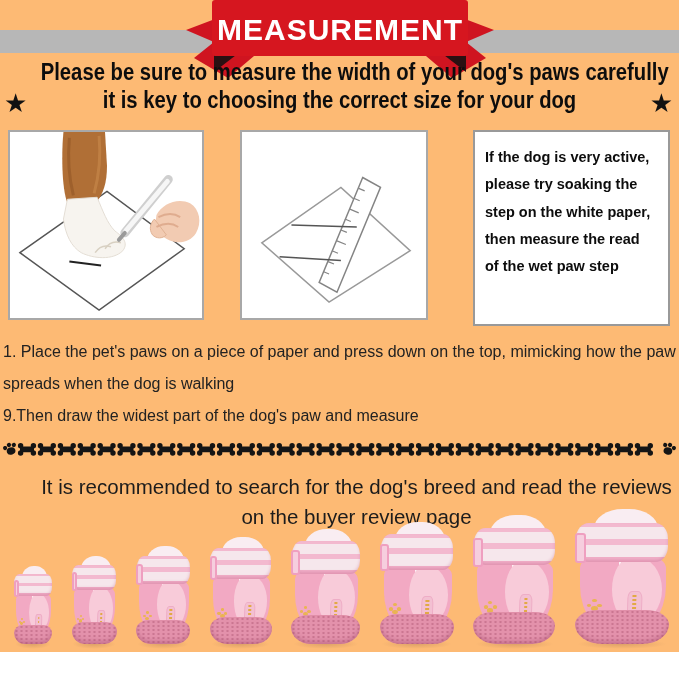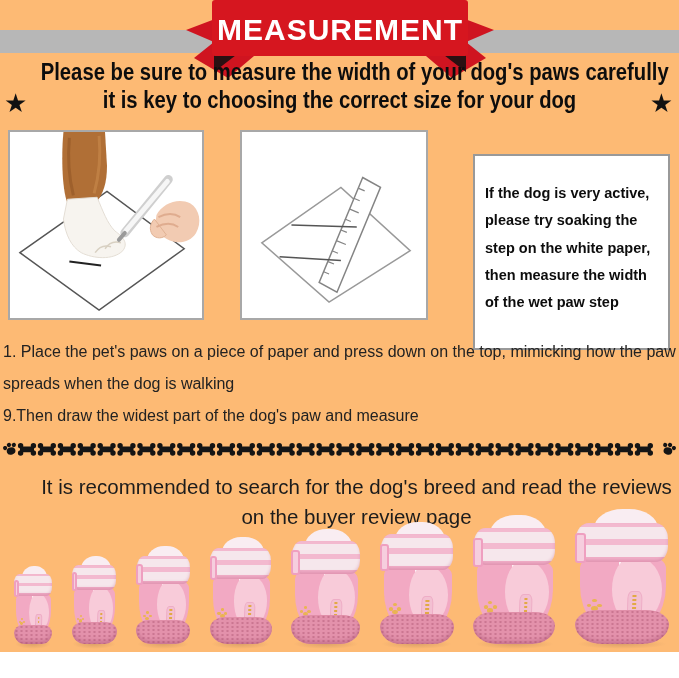--- a/index.html
+++ b/index.html
@@ -12,21 +12,21 @@
            font-weight:bold;font-size:23px;line-height:28px;color:#0d0d0d;}
   .heading div{white-space:nowrap;transform:scaleX(.88);transform-origin:50% 50%;}
   .star{position:absolute;top:90px;font-size:26px;color:#111;line-height:26px;}
   .star-l{left:4px;}
   .star-r{right:6px;}
   
   .box{position:absolute;top:130px;background:#fff;border:2px solid #a8a8a8;box-sizing:border-box;}
   .box1{left:8px;width:196px;height:190px;}
   .box2{left:240px;width:188px;height:190px;}
   .box3{left:473px;width:197px;height:196px;border-color:#999;overflow:hidden;
-        font-weight:bold;font-size:14.5px;line-height:27.3px;padding:24px 4px 0 10px;color:#0d0d0d;margin-top:24px;}
+        font-weight:bold;font-size:14.5px;line-height:27.3px;padding:12px 4px 0 10px;color:#0d0d0d;}
   .box3 div{white-space:nowrap;}
   
   .instructions{position:absolute;top:336px;left:3px;right:0;font-size:16px;line-height:32px;color:#222;}
   .instructions p{margin:0;}
   
   .divider{position:absolute;top:438px;left:2px;height:24px;}
   
   .recommend{position:absolute;top:472px;left:0;right:0;text-align:center;
              font-size:20.5px;line-height:30px;color:#1c1c1c;padding-left:34px;}
   
@@ -123,21 +123,21 @@
       </g>
       <line x1="50" y1="94" x2="116" y2="96" stroke="#555" stroke-width="1.5"></line>
       <line x1="38" y1="126" x2="100" y2="130" stroke="#555" stroke-width="1.5"></line>
     </svg>
   </div>
 
   <div class="box box3">
     <div>If the dog is very active,</div>
     <div>please try soaking the</div>
     <div>step on the white paper,</div>
-    <div>then measure the width</div>
+    <div>then measure the read</div>
     <div>of the wet paw step</div>
   </div>
 
   <div class="instructions">
     <p>1. Place the pet's paws on a piece of paper and press down on the top, mimicking how the paw spreads when the dog is walking</p>
     <p>9.Then draw the widest part of the dog's paw and measure</p>
   </div>
 
   <div class="divider" id="divider"><svg width="675" height="24" viewBox="0 0 675 24">
         <g transform="translate(8,10) rotate(-20)" fill="#151515">

